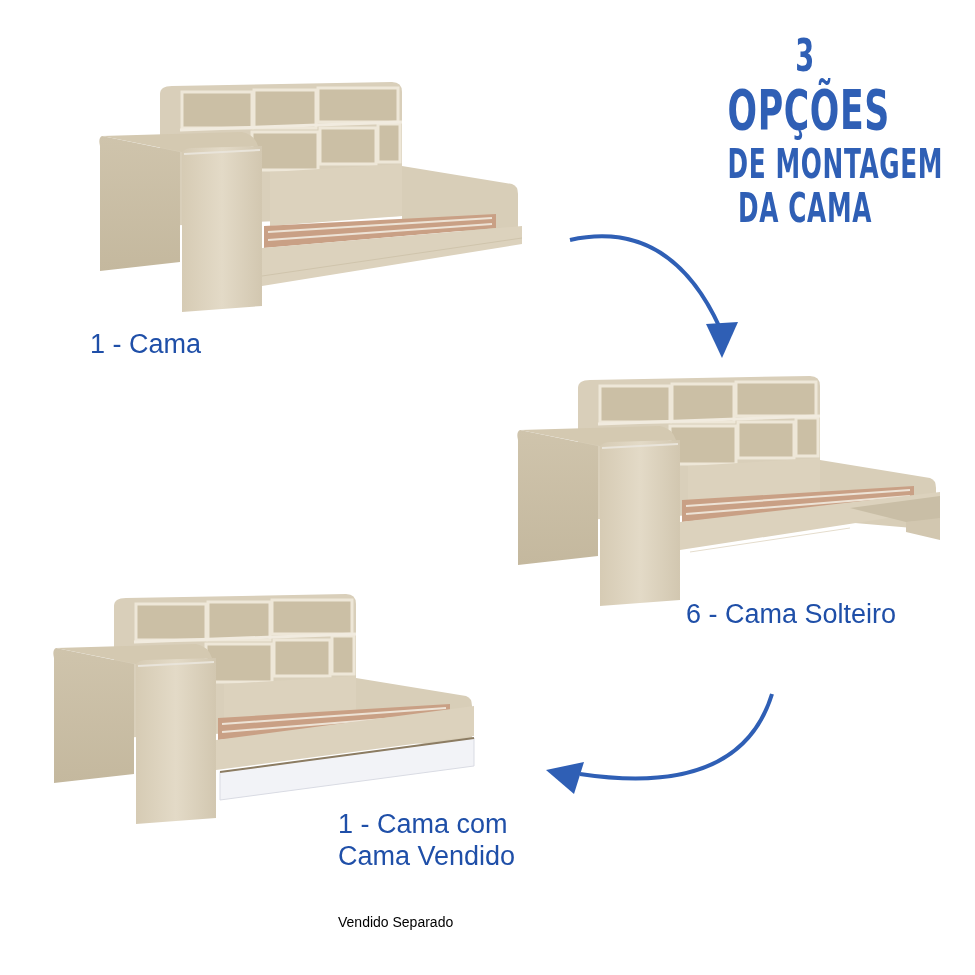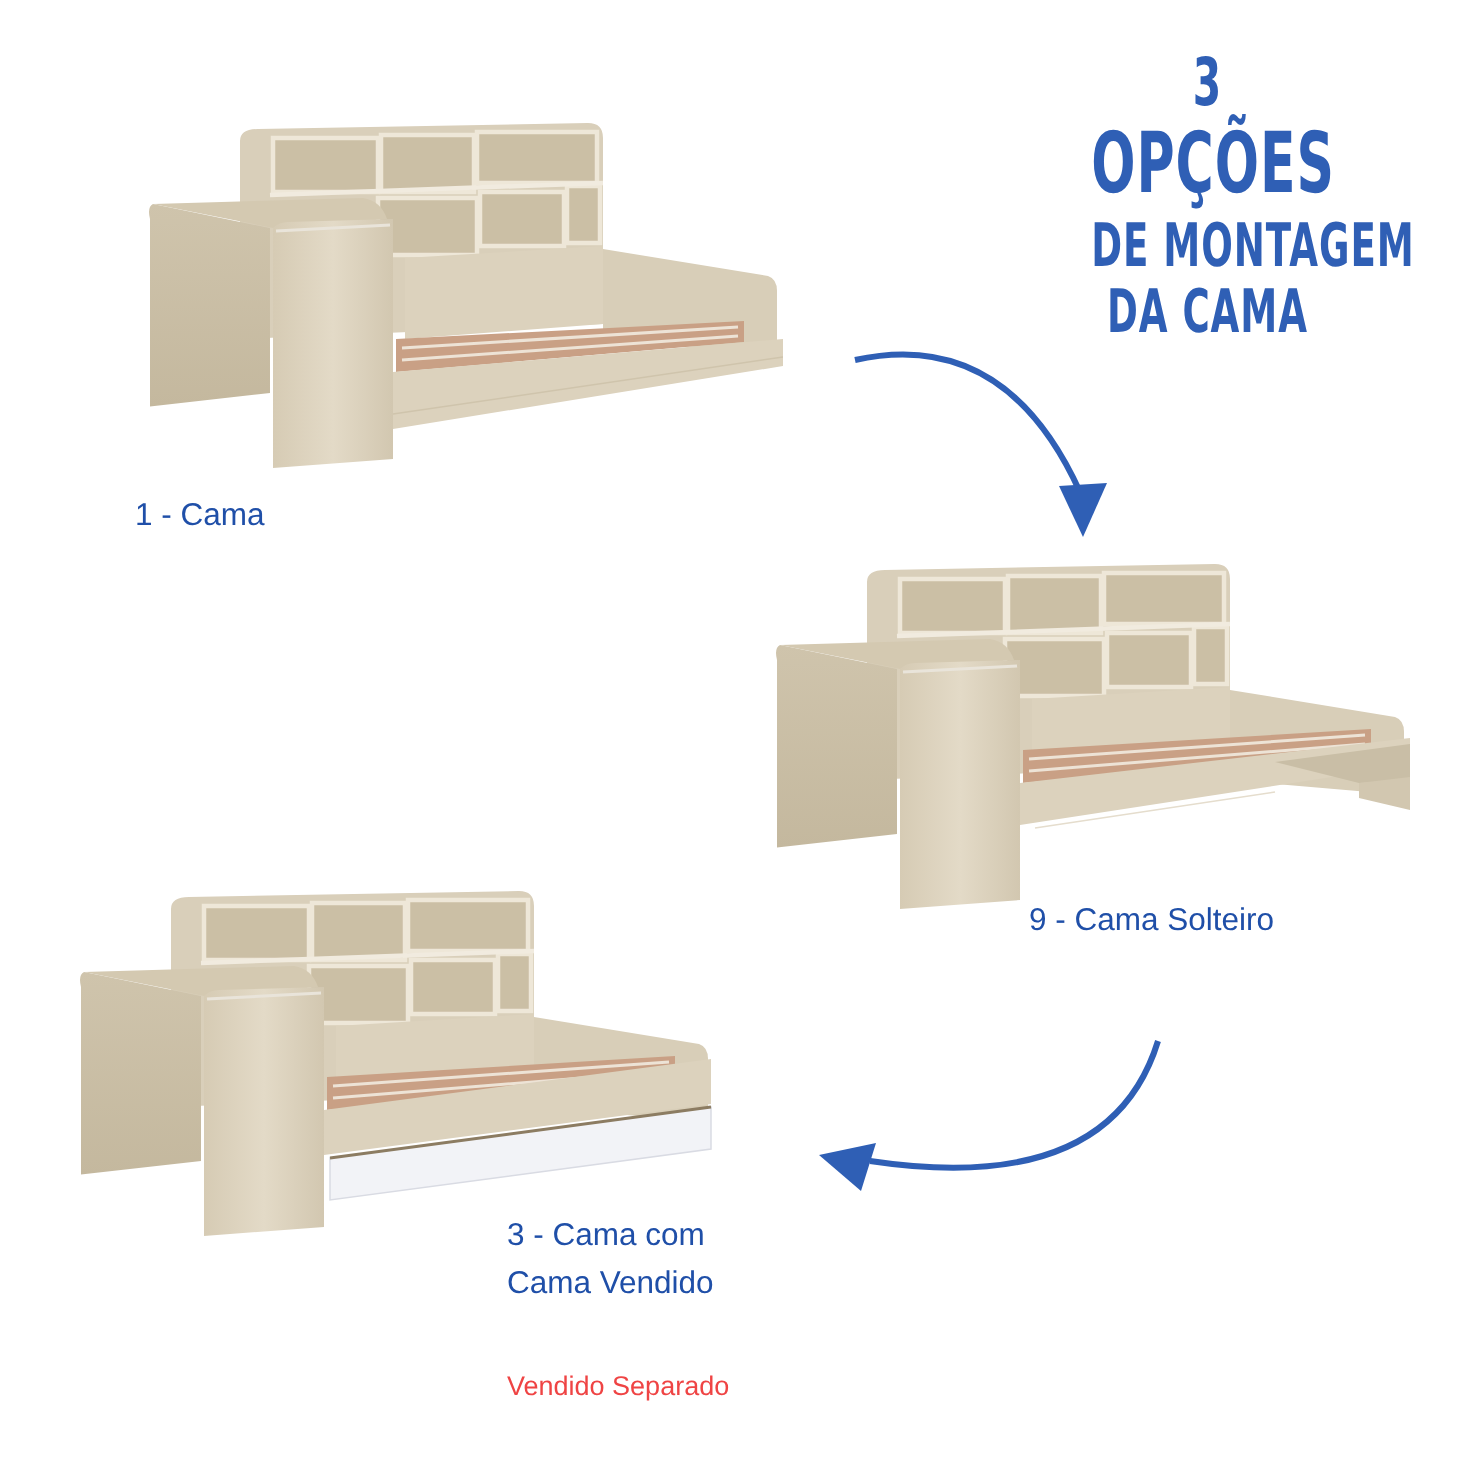--- a/index.html
+++ b/index.html
@@ -6,22 +6,22 @@
   body { width: 975px; height: 975px; position: relative; overflow: hidden;
          font-family: "Liberation Sans", sans-serif; }
   .headline { position: absolute; left: 680px; top: 34px; width: 250px; text-align: center;
               color: #2f5fb5; font-family: "DejaVu Sans", sans-serif; font-weight: bold;
               transform-origin: center top; line-height: 1; }
   .headline .l1 { font-size: 44px; transform: scaleX(0.62); display: block; letter-spacing: 1px; }
   .headline .l2 { font-size: 56px; transform: scaleX(0.62); display: block; margin-top: 4px; letter-spacing: 1px; }
   .headline .l3 { font-size: 40px; transform: scaleX(0.62); display: block; margin-top: 6px; white-space: nowrap; letter-spacing: 1px; }
   .headline .l4 { font-size: 40px; transform: scaleX(0.62); display: block; margin-top: 4px; letter-spacing: 1px; }
   .caption { position: absolute; color: #1f4fa8; font-family: "Liberation Sans", sans-serif;
-             font-size: 21px; line-height: 32px; white-space: nowrap; }
-  .note { position: absolute; color: #ef4444; font-size: 18px; white-space: nowrap; }
+             font-size: 27px; line-height: 32px; white-space: nowrap; }
+  .note { position: absolute; color: #000000; font-size: 14px; white-space: nowrap; }
   svg { position: absolute; overflow: visible; }
 </style>
 </head>
 <body>
 
 <div class="headline">
   <span class="l1">3</span>
   <span class="l2">OPÇÕES</span>
   <span class="l3">DE MONTAGEM</span>
   <span class="l4">DA CAMA</span>
@@ -114,21 +114,21 @@
 <svg style="left:540px; top:688px;" width="240" height="120" viewBox="0 0 240 120">
   <path d="M232 6 Q200 110 40 86" fill="none" stroke="#2f5fb5" stroke-width="4"></path>
   <polygon points="6,82 44,74 34,106" fill="#2f5fb5"></polygon>
 </svg>
 
 <div class="caption" style="left:90px; top:328px;">
   <div>1 - Cama</div>
 </div>
 
 <div class="caption" style="left:686px; top:598px;">
-  <div>9 - Cama Solteiro</div>
+  <div>6 - Cama Solteiro</div>
 </div>
 
 <div class="caption" style="left:338px; top:808px;">
-  <div>3 - Cama com</div>
+  <div>1 - Cama com</div>
   <div>Cama Vendido</div>
 </div>
 
 <div class="note" style="left:338px; top:914px;">Vendido Separado</div>
 
 </body></html>

